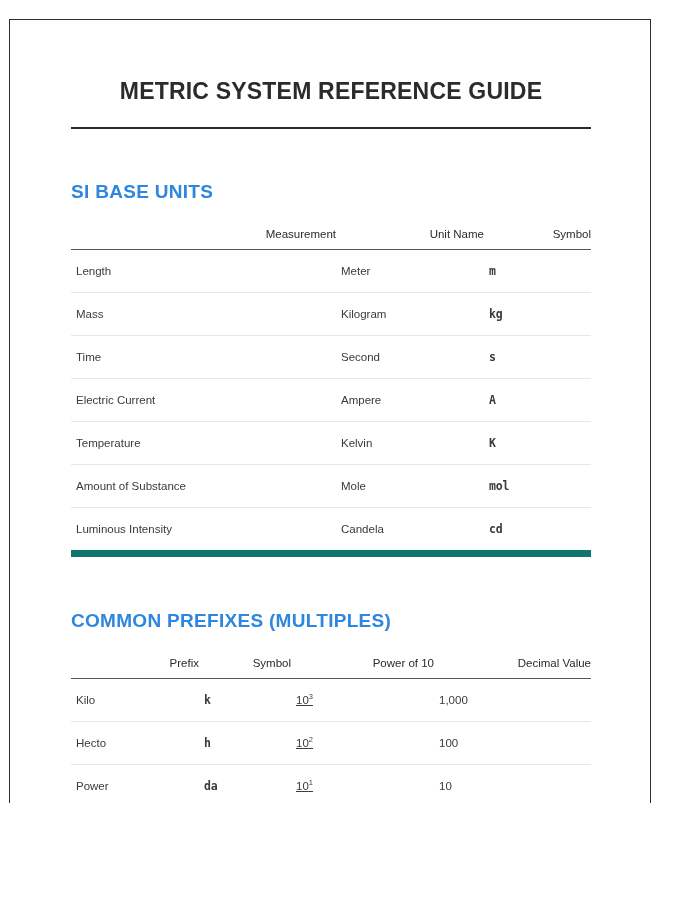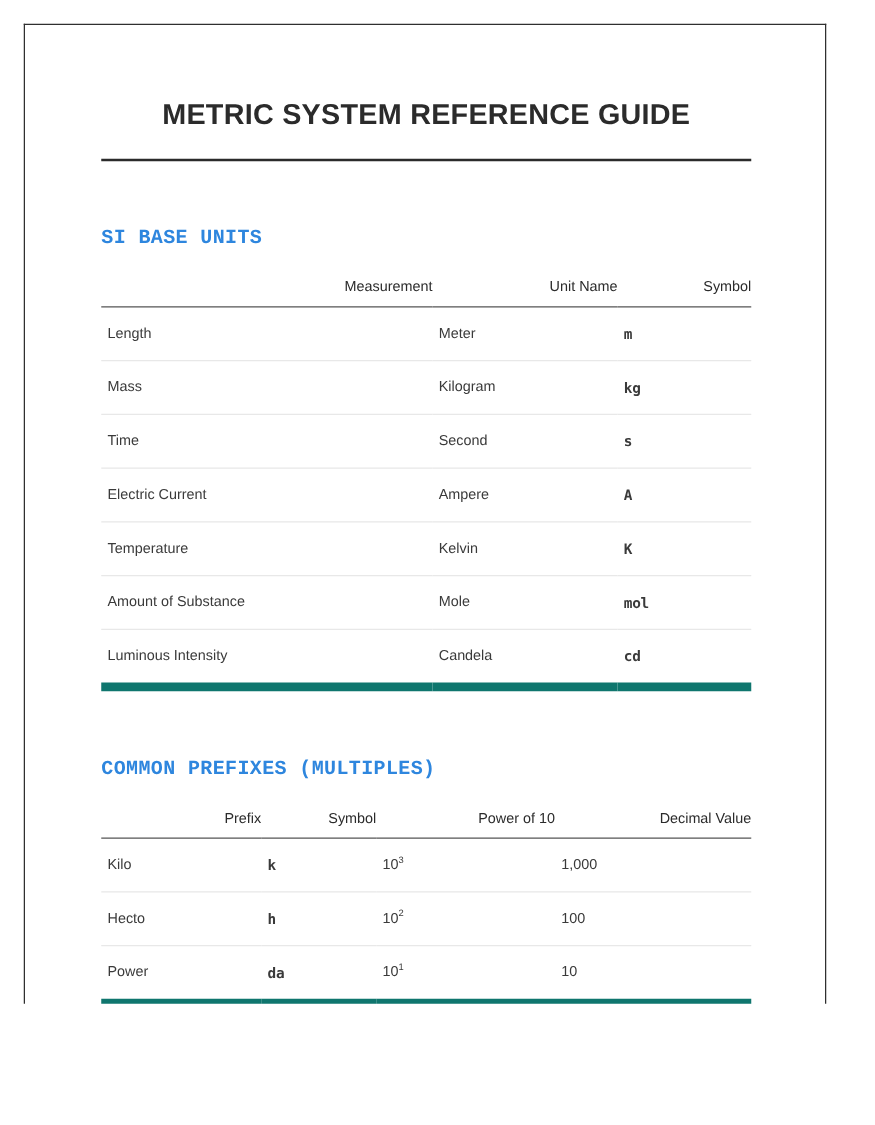--- a/index.html
+++ b/index.html
@@ -11,21 +11,21 @@
     width: 700px;
     height: 900px;
     font-family: "Liberation Sans", sans-serif;
     overflow: hidden;
     position: relative;
   }
 
   
   .page-sheet {
     position: absolute;
-    left: 19px;
+    left: 9px;
     top: 19px;
     width: 642px;
     height: 784px;
     border: 1px solid #2f2f2f;
     border-bottom: none;
     box-sizing: border-box;
     background: #ffffff;
     overflow: hidden;
   }
 
@@ -56,26 +56,25 @@
 
   
   .section {
     margin-top: 0;
   }
   .section-1 { padding-top: 52px; }
   .section-2 { padding-top: 53px; }
 
   .section-heading {
     margin: 0 0 25px 0;
-    font-size: 16px;
+    font-size: 19px;
     font-weight: bold;
     letter-spacing: 0.3px;
     color: #2e86de;
     text-transform: uppercase;
-    font-family: Liberation Mono, monospace;
   }
 
   
   table.ref-table {
     width: 100%;
     border-collapse: collapse;
     table-layout: fixed;
   }
   table.ref-table th {
     text-align: right;
@@ -106,20 +105,21 @@
     font-family: "DejaVu Sans Mono", "Liberation Mono", monospace;
     font-weight: bold;
     font-size: 11px;
     color: #2b2b2b;
     letter-spacing: -0.2px;
   }
 
   .power {
     font-size: 11.5px;
     color: #3a3a3a;
+    text-decoration: underline;
   }
   .power sup {
     font-size: 7.5px;
     vertical-align: super;
     line-height: 0;
   }
 
   
   .t-base col.c0 { width: 265px; }
   .t-base col.c1 { width: 148px; }

